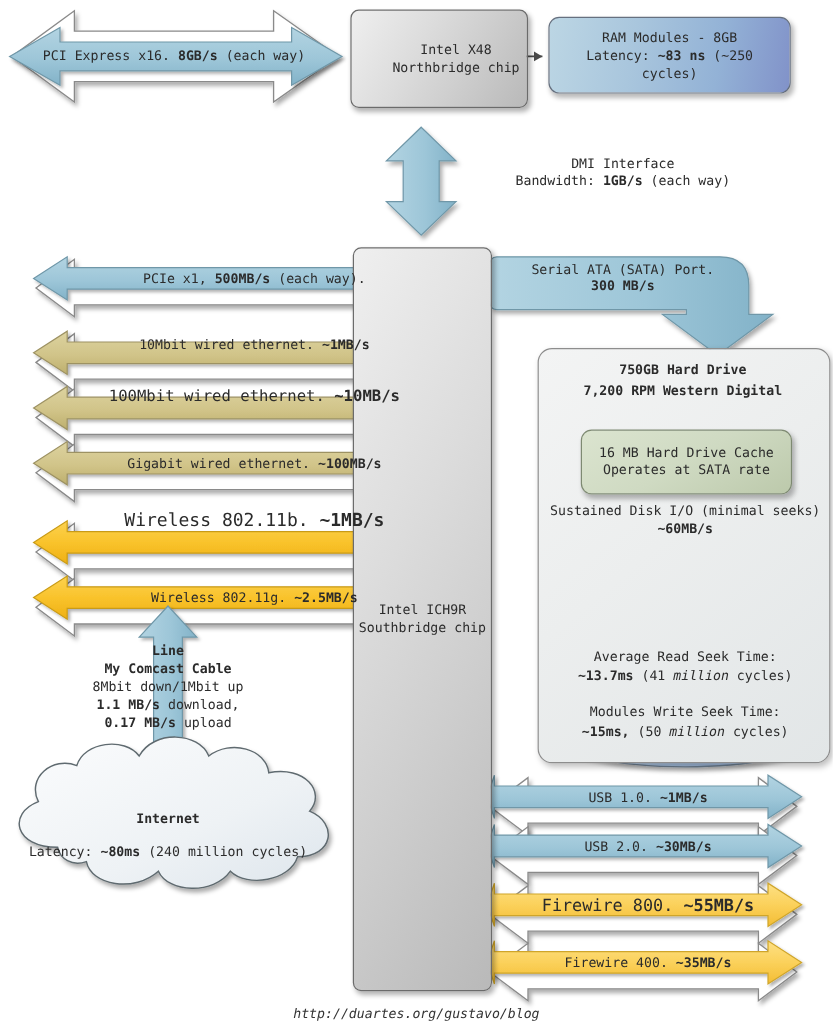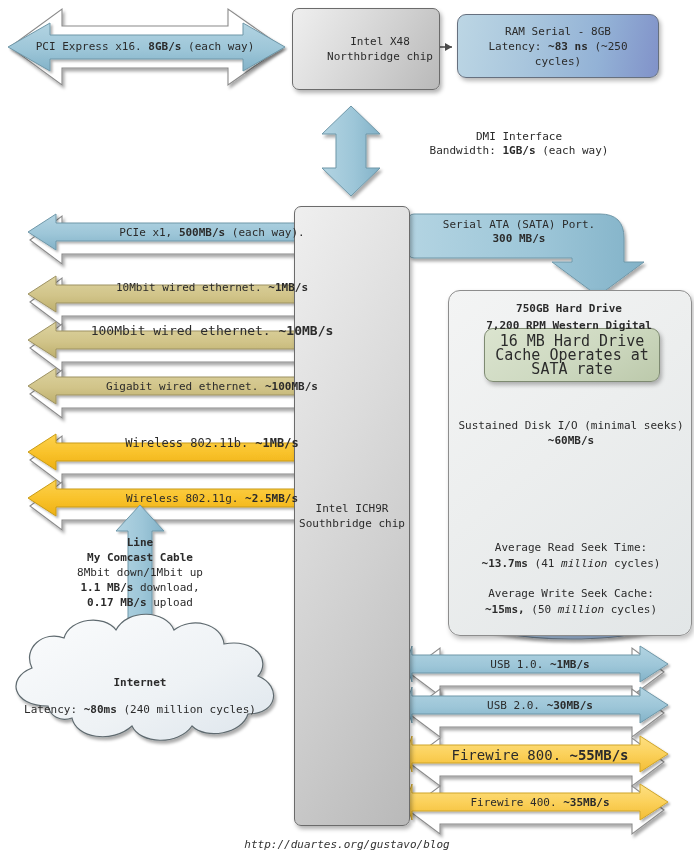--- a/index.html
+++ b/index.html
@@ -204,34 +204,34 @@
   </g>
 </svg>
 
 <div class="chip" style="left:292px;top:8px;width:118px;height:80px;font-size:11px;padding-left:28px;">
   <span>Intel X48
 Northbridge
 chip</span>
 </div>
 
 <div class="ram" style="left:457px;top:14px;width:200px;height:62px;font-size:11px;flex-direction:column;">
-  <span>RAM Serial - 8GB</span>
+  <span>RAM Modules - 8GB</span>
   <span><span>Latency: </span><b>~83 ns</b><span> (~250</span></span>
   <span>cycles)</span>
 </div>
 
 <div class="chip" style="left:294px;top:206px;width:114px;height:618px;font-size:11px;">
   <span>Intel ICH9R
 Southbridge
 chip</span>
 </div>
 
 <div class="hdbox" style="left:448px;top:290px;width:242px;height:344px;"></div>
 
-<div class="cache" style="left:484px;top:328px;width:174px;height:52px;font-size:15px;">
+<div class="cache" style="left:484px;top:358px;width:174px;height:52px;font-size:11px;">
   <span>16 MB
 Hard Drive Cache
 Operates at SATA rate</span>
 </div>
 
 <div class="lbl" style="left:20px;top:40px;width:250px;font-size:11px;">
   <span>PCI Express x16. </span><b>8GB/s</b><span> (each way)</span>
 </div>
 
 <div class="lbl" style="left:394px;top:130px;width:250px;font-size:11px;text-align:center;">
@@ -244,21 +244,21 @@
 </div>
 <div class="lbl" style="left:40px;top:281px;width:344px;font-size:11px;">
   <span>10Mbit wired ethernet. </span><b>~1MB/s</b>
 </div>
 <div class="lbl" style="left:40px;top:324px;width:344px;font-size:13px;">
   <span>100Mbit wired ethernet. </span><b>~10MB/s</b>
 </div>
 <div class="lbl" style="left:40px;top:380px;width:344px;font-size:11px;">
   <span>Gigabit wired ethernet. </span><b>~100MB/s</b>
 </div>
-<div class="lbl" style="left:40px;top:436px;width:344px;font-size:12px;">
+<div class="lbl" style="left:40px;top:426px;width:344px;font-size:15px;">
   <span>Wireless 802.11b. </span><b>~1MB/s</b>
 </div>
 <div class="lbl" style="left:40px;top:492px;width:344px;font-size:11px;">
   <span>Wireless 802.11g. </span><b>~2.5MB/s</b>
 </div>
 
 <div class="lbl" style="left:40px;top:535px;width:200px;font-size:11px;line-height:15px;">
   <div><b>Line</b></div>
   <div><b>My Comcast Cable</b></div>
   <div>8Mbit down/1Mbit up</div>
@@ -286,21 +286,21 @@
 <div class="lbl" style="left:434px;top:418px;width:274px;font-size:11px;line-height:15px;">
   <div>Sustained Disk I/O (minimal seeks)</div>
   <div><b>~60MB/s</b></div>
 </div>
 
 <div class="lbl" style="left:456px;top:540px;width:230px;font-size:11px;line-height:16px;">
   <div>Average Read Seek Time:</div>
   <div><b>~13.7ms</b><span> (41 </span><i>million</i><span> cycles)</span></div>
 </div>
 <div class="lbl" style="left:456px;top:586px;width:230px;font-size:11px;line-height:16px;">
-  <div>Average Write Seek Cache:</div>
+  <div>Modules Write Seek Time:</div>
   <div><b>~15ms,</b><span> (50 </span><i>million</i><span> cycles)</span></div>
 </div>
 
 <div class="lbl" style="left:418px;top:658px;width:244px;font-size:11px;">
   <span>USB 1.0. </span><b>~1MB/s</b>
 </div>
 <div class="lbl" style="left:418px;top:699px;width:244px;font-size:11px;">
   <span>USB 2.0. </span><b>~30MB/s</b>
 </div>
 <div class="lbl" style="left:418px;top:748px;width:244px;font-size:14px;">

